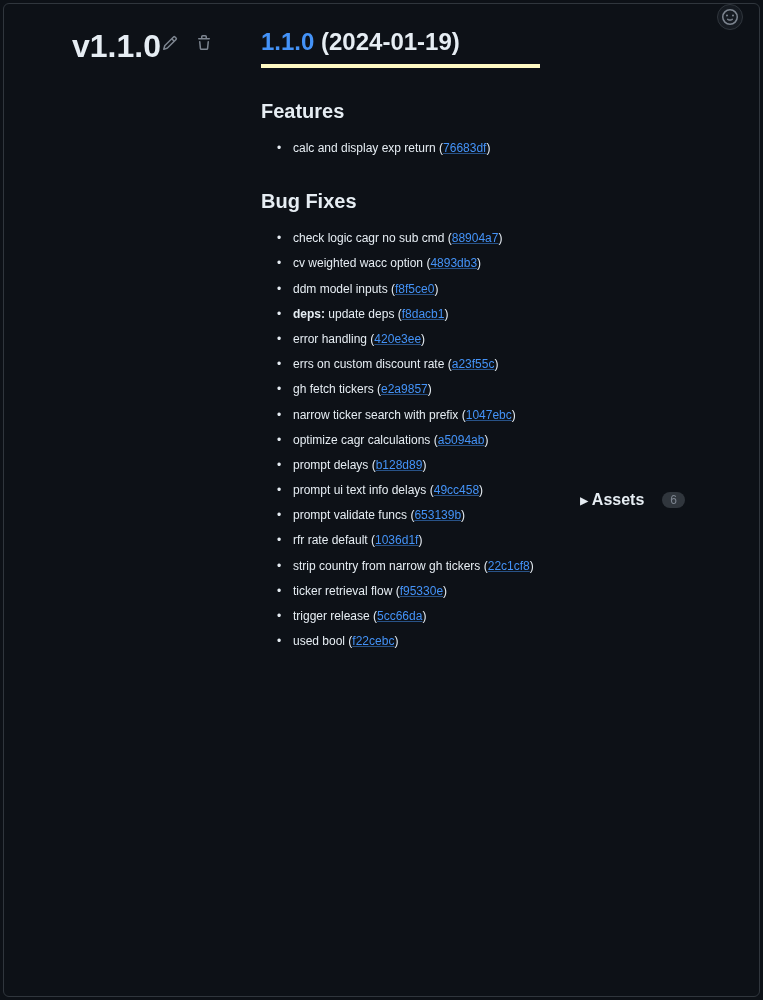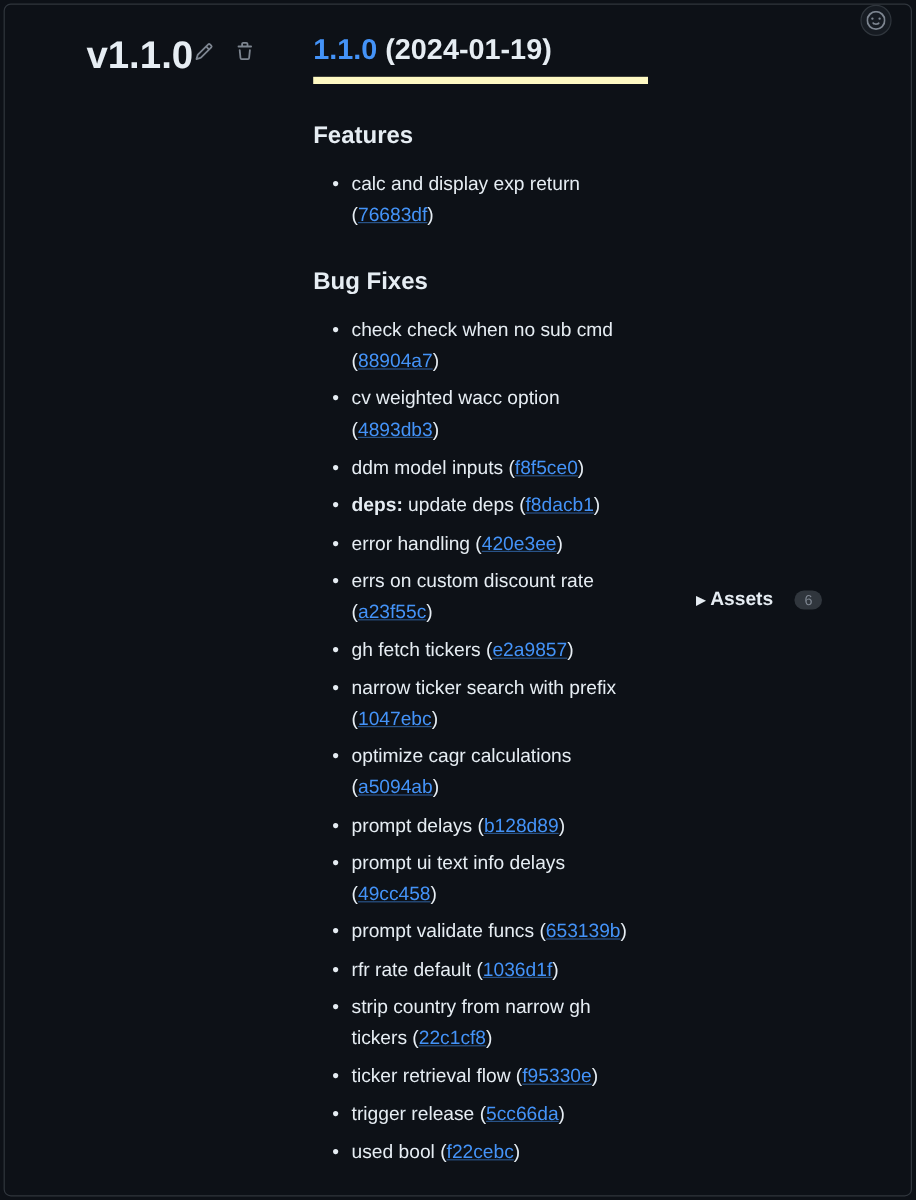--- a/index.html
+++ b/index.html
@@ -48,21 +48,21 @@
     }
     .body {
       padding: 0 24px 16px 24px;
       flex: 1;
       overflow-y: auto;
     }
     .version-heading {
       font-size: 24px;
       font-weight: 600;
       padding-bottom: 8px;
-      border-bottom: 6px solid #fef9c3;
+      border-bottom: 4px solid #fef9c3;
       margin-top: 24px;
       margin-bottom: 16px;
     }
     .version-heading .link {
       color: #4493f8;
       text-decoration: none;
     }
     .version-heading .date {
       color: #e6edf3;
     }
@@ -74,21 +74,21 @@
       color: #e6edf3;
     }
     ul {
       list-style: none;
       padding-left: 32px;
     }
     li {
       position: relative;
       line-height: 1.6;
       margin-bottom: 6px;
-      font-size: 16px;
+      font-size: 12px;
       color: #e6edf3;
     }
     li::before {
       content: "•";
       position: absolute;
       left: -16px;
       color: #e6edf3;
     }
     .commit-link {
       color: #4493f8;
@@ -171,21 +171,21 @@
       <a class="link" href="#">1.1.0</a><span class="date"> (2024-01-19)</span>
     </h2>
 
     <h3 class="section-heading">Features</h3>
     <ul id="features-list">
         <li><span>calc and display exp return </span>(<a class="commit-link" href="#">76683df</a>)</li>
       </ul>
 
     <h3 class="section-heading">Bug Fixes</h3>
     <ul id="bugfixes-list">
-        <li><span>check check when no sub cmd </span>(<a class="commit-link" href="#">88904a7</a>)</li>
+        <li><span>check logic cagr no sub cmd </span>(<a class="commit-link" href="#">88904a7</a>)</li>
         <li><span>cv weighted wacc option </span>(<a class="commit-link" href="#">4893db3</a>)</li>
         <li><span>ddm model inputs </span>(<a class="commit-link" href="#">f8f5ce0</a>)</li>
         <li><span class="bold-prefix">deps:</span><span> update deps </span>(<a class="commit-link" href="#">f8dacb1</a>)</li>
         <li><span>error handling </span>(<a class="commit-link" href="#">420e3ee</a>)</li>
         <li><span>errs on custom discount rate </span>(<a class="commit-link" href="#">a23f55c</a>)</li>
         <li><span>gh fetch tickers </span>(<a class="commit-link" href="#">e2a9857</a>)</li>
         <li><span>narrow ticker search with prefix </span>(<a class="commit-link" href="#">1047ebc</a>)</li>
         <li><span>optimize cagr calculations </span>(<a class="commit-link" href="#">a5094ab</a>)</li>
         <li><span>prompt delays </span>(<a class="commit-link" href="#">b128d89</a>)</li>
         <li><span>prompt ui text info delays </span>(<a class="commit-link" href="#">49cc458</a>)</li>

